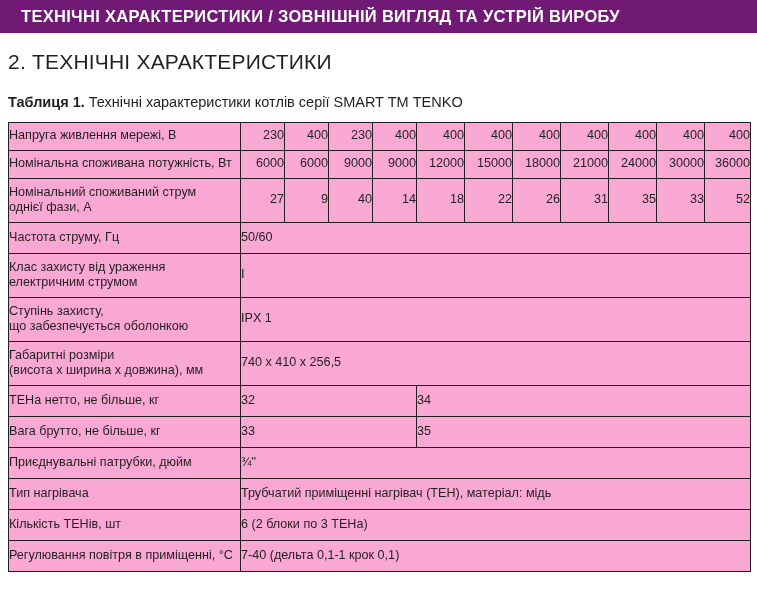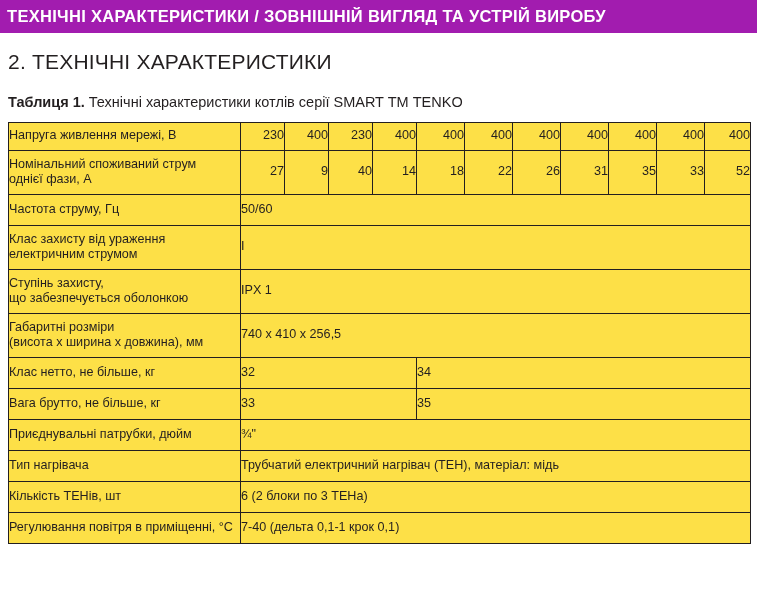--- a/index.html
+++ b/index.html
@@ -12,25 +12,25 @@
     height: 604px;
     font-family: "Liberation Sans", "DejaVu Sans", sans-serif;
     color: #231f20;
     overflow: hidden;
   }
 
   
   .banner {
     width: 757px;
     height: 33px;
-    background: #a21caf;
+    background: #701a75;
     display: flex;
     align-items: center;
     box-sizing: border-box;
-    padding-left: 7px;
+    padding-left: 21px;
   }
   .banner-text {
     color: #ffffff;
     font-size: 16.5px;
     font-weight: bold;
     letter-spacing: 0.3px;
     white-space: nowrap;
     line-height: 1;
   }
 
@@ -65,21 +65,21 @@
     border-collapse: collapse;
     table-layout: fixed;
     width: 742px;
     font-size: 12.6px;
     color: #231f20;
   }
   table.spec td {
     border: 1px solid #231f20;
     padding: 0;
     vertical-align: middle;
-    background: #fde047;
+    background: #f9a8d4;
   }
   td.label {
     text-align: left;
     padding: 4px 4px 4px 6px;
     line-height: 1.25;
     white-space: pre-line;
   }
   td.val {
     text-align: right;
     padding: 4px 1px;
@@ -131,20 +131,34 @@
           <td class="val">400</td>
           <td class="val">230</td>
           <td class="val">400</td>
           <td class="val">400</td>
           <td class="val">400</td>
           <td class="val">400</td>
           <td class="val">400</td>
           <td class="val">400</td>
           <td class="val">400</td>
           <td class="val">400</td>
+        </tr>
+        <tr class="row-h1">
+          <td class="label">Номінальна споживана потужність, Вт</td>
+          <td class="val">6000</td>
+          <td class="val">6000</td>
+          <td class="val">9000</td>
+          <td class="val">9000</td>
+          <td class="val">12000</td>
+          <td class="val">15000</td>
+          <td class="val">18000</td>
+          <td class="val">21000</td>
+          <td class="val">24000</td>
+          <td class="val">30000</td>
+          <td class="val">36000</td>
         </tr>
         <tr class="row-h-tall">
           <td class="label">Номінальний споживаний струм
 однієї фази, А</td>
           <td class="val">27</td>
           <td class="val">9</td>
           <td class="val">40</td>
           <td class="val">14</td>
           <td class="val">18</td>
           <td class="val">22</td>
@@ -167,36 +181,36 @@
           <td class="label">Ступінь захисту,
 що забезпечується оболонкою</td>
           <td class="val-wide" colspan="11">IPX 1</td>
         </tr>
         <tr class="row-h-tall">
           <td class="label">Габаритні розміри
 (висота х ширина х довжина), мм</td>
           <td class="val-wide" colspan="11">740 х 410 х 256,5</td>
         </tr>
         <tr class="row-h-mid">
-          <td class="label">Клас нетто, не більше, кг</td>
+          <td class="label">ТЕНа нетто, не більше, кг</td>
           <td class="val-wide" colspan="4">32</td>
           <td class="val-wide" colspan="7">34</td>
         </tr>
         <tr class="row-h-mid">
           <td class="label">Вага брутто, не більше, кг</td>
           <td class="val-wide" colspan="4">33</td>
           <td class="val-wide" colspan="7">35</td>
         </tr>
         <tr class="row-h-mid">
           <td class="label">Приєднувальні патрубки, дюйм</td>
           <td class="val-wide" colspan="11">¾"</td>
         </tr>
         <tr class="row-h-mid">
           <td class="label">Тип нагрівача</td>
-          <td class="val-wide" colspan="11">Трубчатий електричний нагрівач (ТЕН), матеріал: мідь</td>
+          <td class="val-wide" colspan="11">Трубчатий приміщенні нагрівач (ТЕН), матеріал: мідь</td>
         </tr>
         <tr class="row-h-mid">
           <td class="label">Кількість ТЕНів, шт</td>
           <td class="val-wide" colspan="11">6 (2 блоки по 3 ТЕНа)</td>
         </tr>
         <tr class="row-h-mid">
           <td class="label">Регулювання повітря в приміщенні, °С</td>
           <td class="val-wide" colspan="11">7-40 (дельта 0,1-1 крок 0,1)</td>
         </tr>
       </tbody>

